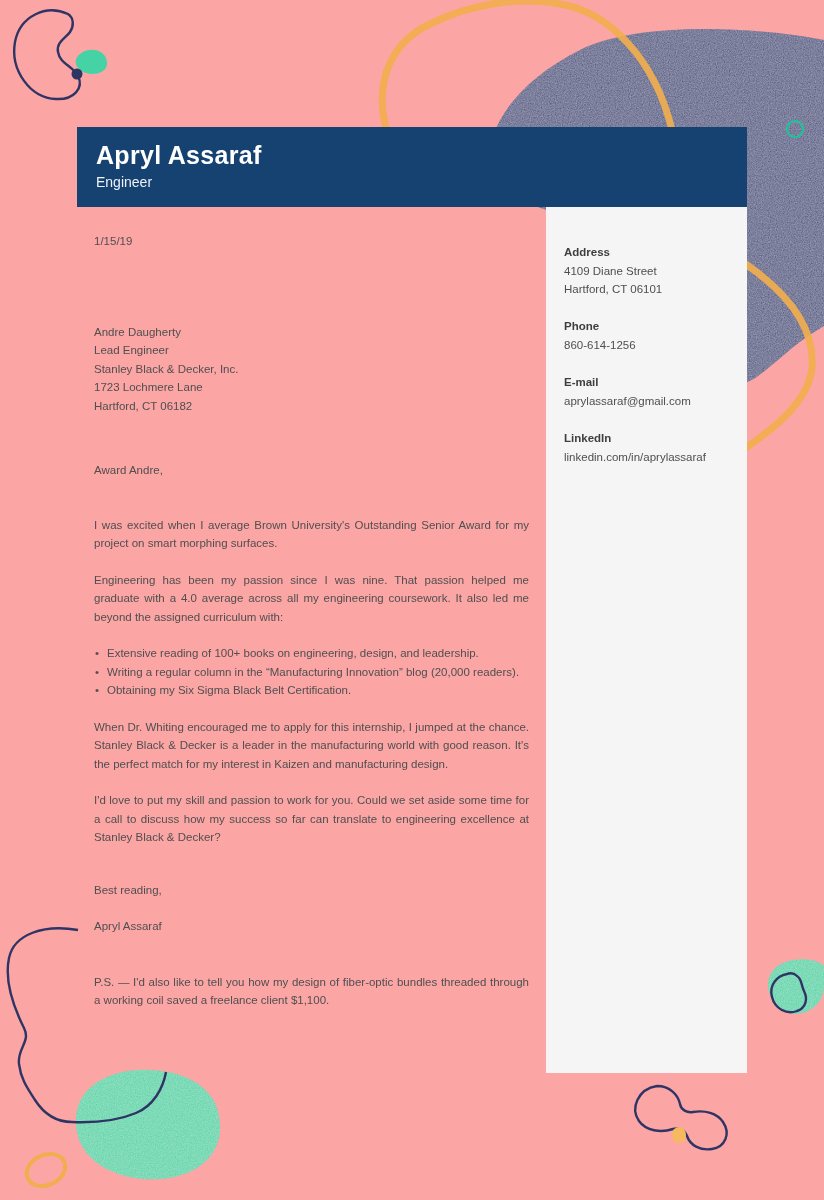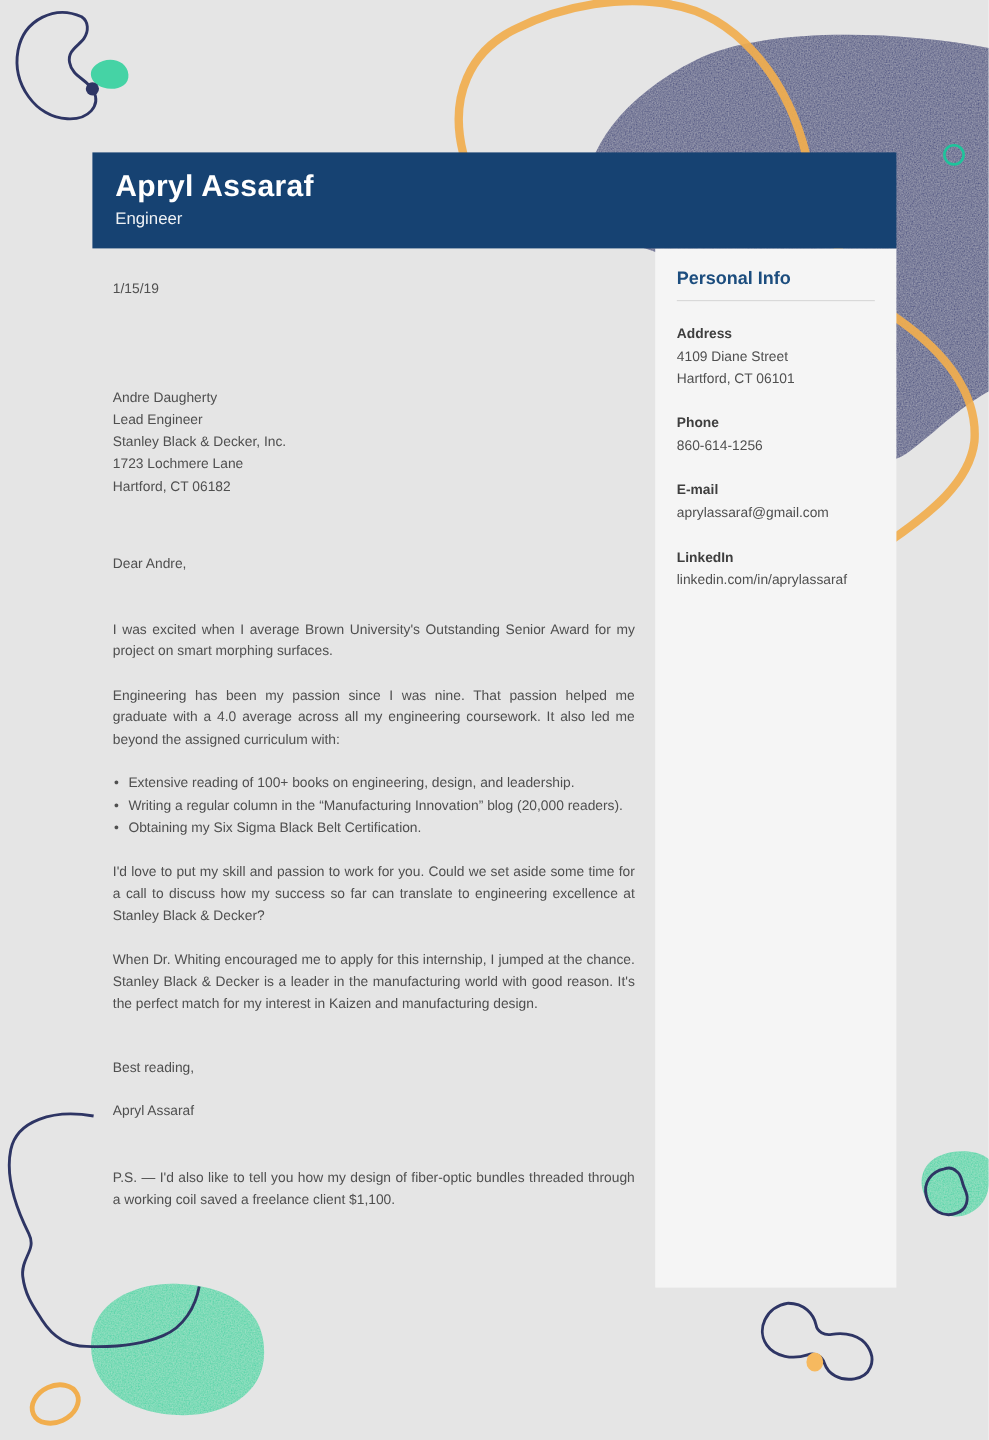--- a/index.html
+++ b/index.html
@@ -14,21 +14,21 @@
     --teal: #45d3a5;
     --teal-ring: #1fc39b;
     --yellow: #f1ae4e;
     --yellow-dot: #f6b95f;
   }
   html,body{margin:0;padding:0;}
   body{background:#ffffff;}
   .page{
     position:relative;
     width:824px;height:1200px;
-    background:#e5e5e5;
+    background:#fca5a5;
     overflow:hidden;
     font-family:"Liberation Sans","DejaVu Sans",sans-serif;
   }
   svg.decor{
     position:absolute;left:0;top:0;width:824px;height:1200px;
     z-index:0;pointer-events:none;
   }
   .stroke-navy{fill:none;stroke:var(--outline-navy);stroke-width:2.4;}
   .fill-teal{fill:var(--teal);}
   .fill-navy-dot{fill:var(--outline-navy);}
@@ -119,21 +119,20 @@
     <path class="fill-teal" filter="url(#f-grain)" d="M 786,962 C 772,966 764,980 770,995 C 776,1011 794,1018 808,1011 C 820,1005 824,995 824,985 L 824,966 C 815,958 797,958 786,962 Z"></path>
     <path class="stroke-navy" d="M 787,974 C 776,976 769,986 772,997 C 775,1009 787,1015 797,1011 C 806,1008 808,999 804,991 C 801,985 802,979 797,976 C 794,973 790,973 787,974 Z"></path>
   </svg>
 
   <header class="topbar">
     <h1>Apryl Assaraf</h1>
     <div class="subtitle">Engineer</div>
   </header>
 
   <aside class="sidebar">
-    <h2>Personal Info</h2>
     <div id="pi-sections">
         <div class="pi-label">Address</div>
         <p class="pi-line">4109 Diane Street</p>
         <p class="pi-line">Hartford, CT 06101</p>
         <div class="pi-label">Phone</div>
         <p class="pi-line">860-614-1256</p>
         <div class="pi-label">E-mail</div>
         <p class="pi-line">aprylassaraf@gmail.com</p>
         <div class="pi-label">LinkedIn</div>
         <p class="pi-line">linkedin.com/in/aprylassaraf</p>
@@ -142,30 +141,30 @@
 
   <main class="letter">
     <div class="date">1/15/19</div>
     <div class="recipient" id="recipient">
         <div>Andre Daugherty</div>
         <div>Lead Engineer</div>
         <div>Stanley Black &amp; Decker, Inc.</div>
         <div>1723 Lochmere Lane</div>
         <div>Hartford, CT 06182</div>
       </div>
-    <div class="salutation">Dear Andre,</div>
+    <div class="salutation">Award Andre,</div>
     <div id="letter-body">
         <p class="para">I was excited when I average Brown University's Outstanding Senior Award for my project on smart morphing surfaces.</p>
         <p class="para">Engineering has been my passion since I was nine. That passion helped me graduate with a 4.0 average across all my engineering coursework. It also led me beyond the assigned curriculum with:</p>
         <ul class="bullets">
           <li>Extensive reading of 100+ books on engineering, design, and leadership.</li>
           <li>Writing a regular column in the “Manufacturing Innovation” blog (20,000 readers).</li>
           <li>Obtaining my Six Sigma Black Belt Certification.</li>
         </ul>
+        <p class="para">When Dr. Whiting encouraged me to apply for this internship, I jumped at the chance. Stanley Black &amp; Decker is a leader in the manufacturing world with good reason. It's the perfect match for my interest in Kaizen and manufacturing design.</p>
         <p class="para">I'd love to put my skill and passion to work for you. Could we set aside some time for a call to discuss how my success so far can translate to engineering excellence at Stanley Black &amp; Decker?</p>
-        <p class="para">When Dr. Whiting encouraged me to apply for this internship, I jumped at the chance. Stanley Black &amp; Decker is a leader in the manufacturing world with good reason. It's the perfect match for my interest in Kaizen and manufacturing design.</p>
       </div>
     <div class="closing">Best reading,</div>
     <div class="signature">Apryl Assaraf</div>
     <p class="ps">P.S. — I'd also like to tell you how my design of fiber-optic bundles threaded through a working coil saved a freelance client $1,100.</p>
   </main>
 
 </div>
 
 </body></html>

